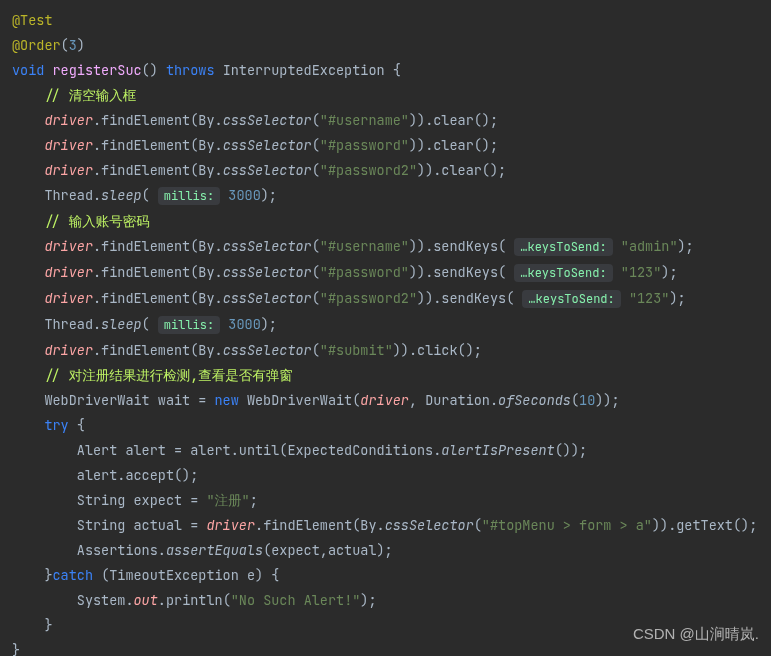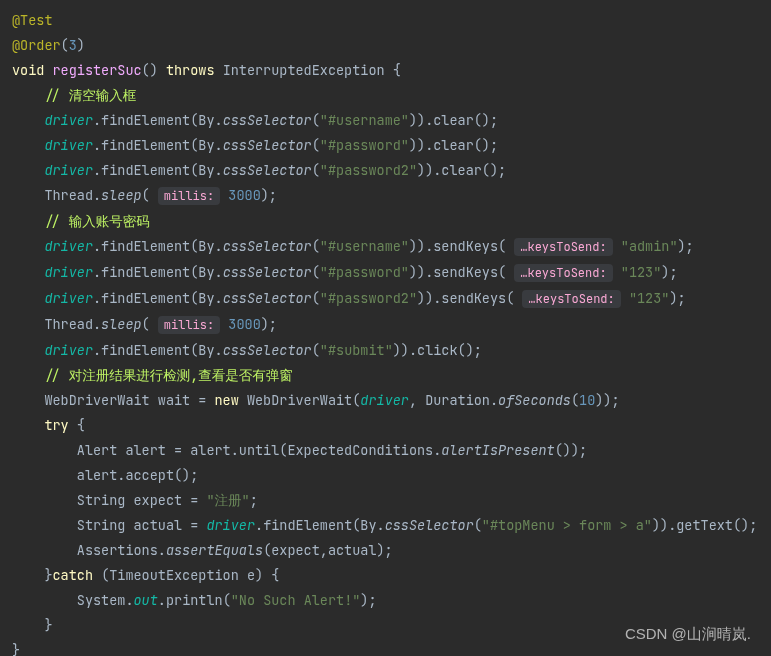--- a/index.html
+++ b/index.html
@@ -13,37 +13,37 @@
     width: 771px;
     height: 656px;
     overflow: hidden;
     position: relative;
   }
   .code {
     padding: 8px 12px;
     white-space: pre;
   }
   .ann   { color: #bbb529; margin-top: 37px; }     
-  .kw    { color: #fef9c3; text-align: right; }     
+  .kw    { color: #3b82f6; text-align: right; }     
   .mname { color: #f0abfc; margin-top: 8px; }     
   .str   { color: #6a8759; }     
   .num   { color: #6897bb; }     
   .cmt   { color: #bef264; }     
-  .field { color: #14b8a6; font-style: italic; }  
+  .field { color: #fca5a5; font-style: italic; }  
   .static{ color: #a9b7c6; font-style: italic; margin-top: 20px; }  
   .hint  {
     background: #393b3f;
-    color: #f9a8d4;
+    color: #86efac;
     border-radius: 4px;
     padding: 1px 6px;
     font-size: 12px;
   }
   .watermark {
     position: absolute;
-    right: 20px;
+    right: 12px;
     bottom: 10px;
     color: #c9c9c9;
     font-family: sans-serif;
     font-size: 15px;
     opacity: 0.85;
   }
 </style>
 </head>
 <body>
 

